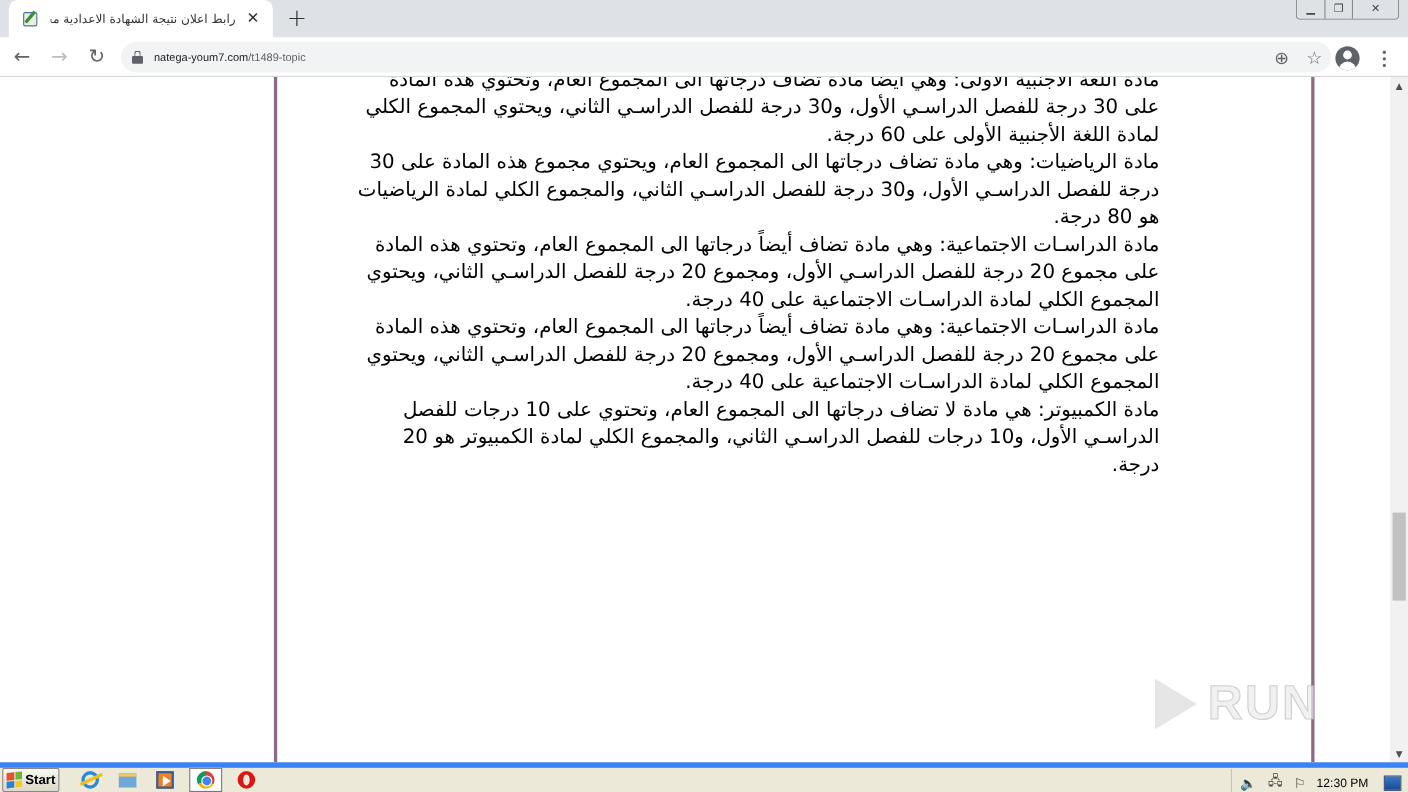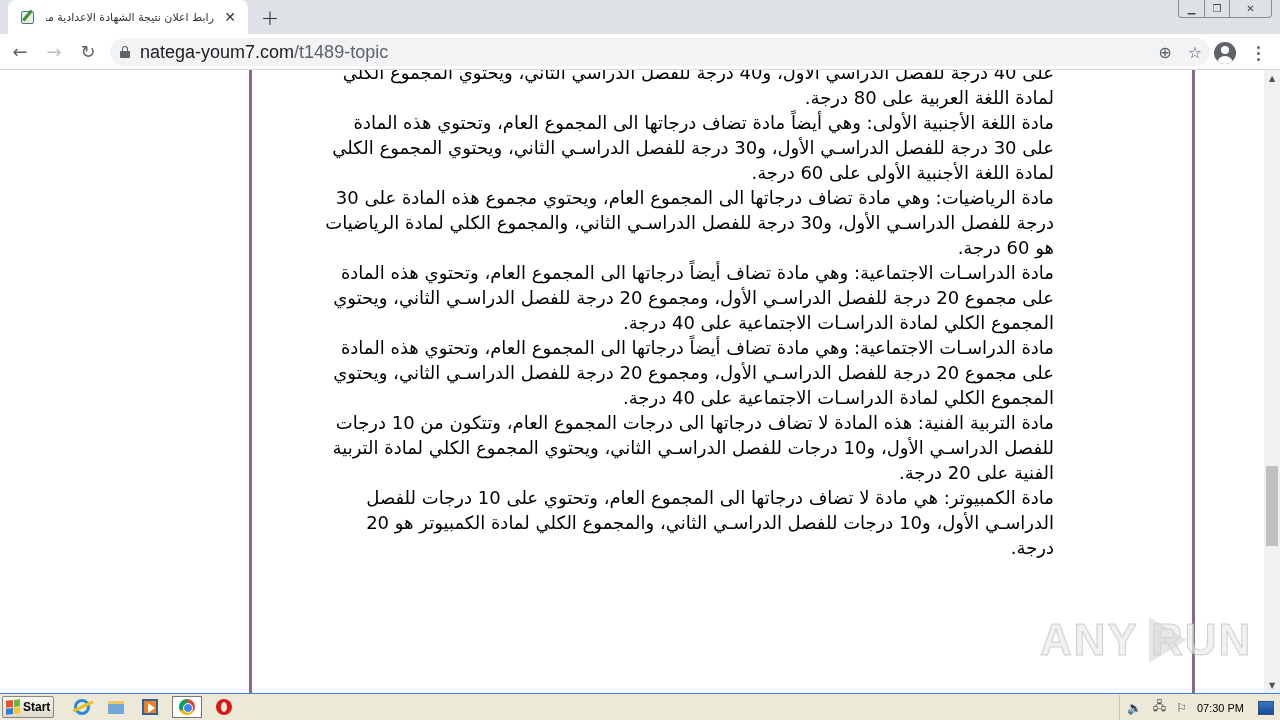--- a/index.html
+++ b/index.html
@@ -21,21 +21,21 @@
   .winctl .close-w { width: 42px; }
 
   
   .toolbar { position: absolute; left: 0; top: 34px; width: 1280px; height: 36px; background: #fff; border-bottom: 1px solid #d6d6d6; display: flex; align-items: center; }
   .navbtn { width: 28px; height: 28px; display: flex; align-items: center; justify-content: center; font-size: 18px; color: #5f6368; margin-left: 6px; }
   .navbtn.disabled { color: #bcbcbc; }
   .omnibox { position: absolute; left: 110px; top: 4px; width: 1100px; height: 28px; background: #f1f3f4; border-radius: 14px; display: flex; align-items: center; padding-left: 10px; }
   .omnibox .lock { width: 10px; height: 12px; position: relative; margin-right: 10px; }
   .omnibox .lock .body { position: absolute; left: 0; bottom: 0; width: 10px; height: 7px; background: #5f6368; border-radius: 1px; }
   .omnibox .lock .shackle { position: absolute; left: 2px; top: 0; width: 6px; height: 7px; border: 1.5px solid #5f6368; border-bottom: none; border-radius: 3px 3px 0 0; }
-  .omnibox .url { font-size: 18px; color: #202124; font-family: "Liberation Sans", sans-serif; text-align: right; }
+  .omnibox .url { font-size: 10px; color: #202124; font-family: "Liberation Sans", sans-serif; text-align: right; }
   .omnibox .url .path { color: #5f6368; }
   .omni-icons { position: absolute; right: 0; top: 0; height: 28px; display: flex; align-items: center; }
   .omni-icons span { width: 30px; text-align: center; color: #5f6368; font-size: 16px; }
   .profile { position: absolute; left: 1214px; top: 42px; width: 22px; height: 22px; border-radius: 50%; background: #5f6368; overflow: hidden; }
   .profile .head { position: absolute; left: 7px; top: 4px; width: 8px; height: 8px; background: #fff; border-radius: 50%; }
   .profile .shoulders { position: absolute; left: 3px; top: 14px; width: 16px; height: 10px; background: #fff; border-radius: 8px 8px 0 0; }
   .menu-dots { position: absolute; left: 1250px; top: 42px; width: 16px; height: 22px; display: flex; flex-direction: column; align-items: center; justify-content: center; gap: 3px; }
   .menu-dots i { width: 3px; height: 3px; background: #5f6368; border-radius: 50%; display: block; }
 
   
@@ -50,21 +50,21 @@
   .watermark .txt { -webkit-text-stroke: 1px rgba(180,180,180,0.6); color: rgba(235,235,235,0.7); }
 
   
   .scrollbar { position: absolute; left: 1264px; top: 70px; width: 16px; height: 623px; background: #f1f1f1; }
   .scrollbar .up, .scrollbar .down { position: absolute; left: 0; width: 16px; height: 16px; display: flex; align-items: center; justify-content: center; font-size: 8px; color: #505050; }
   .scrollbar .up { top: 0; }
   .scrollbar .down { bottom: 0; }
   .scrollbar .thumb { position: absolute; left: 2px; top: 396px; width: 12px; height: 80px; background: #c1c1c1; }
 
   
-  .taskbar { position: absolute; left: 0; top: 693px; width: 1280px; height: 27px; background: #ece9d8; border-top: 1px solid #3b82f6; display: flex; align-items: center; }
+  .taskbar { position: absolute; left: 0; top: 693px; width: 1280px; height: 27px; background: #ece9d8; border-top: 5px solid #3b82f6; display: flex; align-items: center; }
   .start { margin-left: 2px; height: 22px; width: 52px; border: 1px solid #888; border-radius: 2px; background: linear-gradient(#f8f8f0, #dcd9c8); display: flex; align-items: center; padding-left: 3px; font-family: "Liberation Sans", sans-serif; font-weight: bold; font-size: 12px; color: #000; }
   .start .flag { width: 14px; height: 14px; margin-right: 3px; display: grid; grid-template-columns: 1fr 1fr; gap: 1px; transform: skewY(-6deg); }
   .start .flag b { display: block; }
   .tb-icon { width: 24px; height: 22px; margin-left: 10px; display: flex; align-items: center; justify-content: center; }
   .tb-icon.active { border: 1px solid #777; background: #fff; width: 30px; }
   .ie { width: 16px; height: 16px; border-radius: 50%; border: 3px solid #2a8ad8; position: relative; }
   .ie::after { content: ""; position: absolute; left: -5px; top: 3px; width: 22px; height: 3px; background: #f0c020; transform: rotate(-25deg); }
   .folder { width: 16px; height: 13px; background: #6fa8d8; border-top: 3px solid #f0c860; }
   .media { width: 16px; height: 16px; background: #f08020; border: 2px solid #3060a0; position: relative; }
   .media::after { content: ""; position: absolute; left: 4px; top: 2px; border-left: 7px solid #fff; border-top: 5px solid transparent; border-bottom: 5px solid transparent; }
@@ -119,30 +119,27 @@
   </div>
 <div class="menu-dots">
     <i></i>
     <i></i>
     <i></i>
   </div>
 
 <div class="viewport">
   <div class="content-box"></div>
   <div class="article">
-    <p>على 40 درجة للفصل الدراسي الأول، و40 درجة للفصل الدراسي الثاني، ويحتوي المجموع الكلي لمادة اللغة العربية على 80 درجة.</p>
     <p>مادة اللغة الأجنبية الأولى: وهي أيضاً مادة تضاف درجاتها الى المجموع العام، وتحتوي هذه المادة على 30 درجة للفصل الدراسـي الأول، و30 درجة للفصل الدراسـي الثاني، ويحتوي المجموع الكلي لمادة اللغة الأجنبية الأولى على 60 درجة.</p>
-    <p>مادة الرياضيات: وهي مادة تضاف درجاتها الى المجموع العام، ويحتوي مجموع هذه المادة على 30 درجة للفصل الدراسـي الأول، و30 درجة للفصل الدراسـي الثاني، والمجموع الكلي لمادة الرياضيات هو 60 درجة.</p>
+    <p>مادة الرياضيات: وهي مادة تضاف درجاتها الى المجموع العام، ويحتوي مجموع هذه المادة على 30 درجة للفصل الدراسـي الأول، و30 درجة للفصل الدراسـي الثاني، والمجموع الكلي لمادة الرياضيات هو 80 درجة.</p>
     <p>مادة الدراسـات الاجتماعية: وهي مادة تضاف أيضاً درجاتها الى المجموع العام، وتحتوي هذه المادة على مجموع 20 درجة للفصل الدراسـي الأول، ومجموع 20 درجة للفصل الدراسـي الثاني، ويحتوي المجموع الكلي لمادة الدراسـات الاجتماعية على 40 درجة.</p>
     <p>مادة الدراسـات الاجتماعية: وهي مادة تضاف أيضاً درجاتها الى المجموع العام، وتحتوي هذه المادة على مجموع 20 درجة للفصل الدراسـي الأول، ومجموع 20 درجة للفصل الدراسـي الثاني، ويحتوي المجموع الكلي لمادة الدراسـات الاجتماعية على 40 درجة.</p>
-    <p>مادة التربية الفنية: هذه المادة لا تضاف درجاتها الى درجات المجموع العام، وتتكون من 10 درجات للفصل الدراسـي الأول، و10 درجات للفصل الدراسـي الثاني، ويحتوي المجموع الكلي لمادة التربية الفنية على 20 درجة.</p>
     <p>مادة الكمبيوتر: هي مادة لا تضاف درجاتها الى المجموع العام، وتحتوي على 10 درجات للفصل الدراسـي الأول، و10 درجات للفصل الدراسـي الثاني، والمجموع الكلي لمادة الكمبيوتر هو 20 درجة.</p>
   </div>
   <div class="watermark" style="top:540px;">
-    <span class="txt">ANY</span>
     <span class="play"></span>
     <span class="txt">RUN</span>
   </div>
 </div>
 
 <div class="scrollbar">
   <div class="up">▲</div>
   <div class="thumb"></div>
   <div class="down">▼</div>
 </div>
@@ -169,16 +166,16 @@
   <div class="tb-icon active">
       <div class="chrome"></div>
     </div>
   <div class="tb-icon">
       <div class="opera"></div>
     </div>
   <div class="tray">
     <span>🔈</span>
     <span>🖧</span>
     <span>⚐</span>
-    <span class="clock">07:30 PM</span>
+    <span class="clock">12:30 PM</span>
     <div class="desk"></div>
   </div>
 </div>
 
 </body></html>

